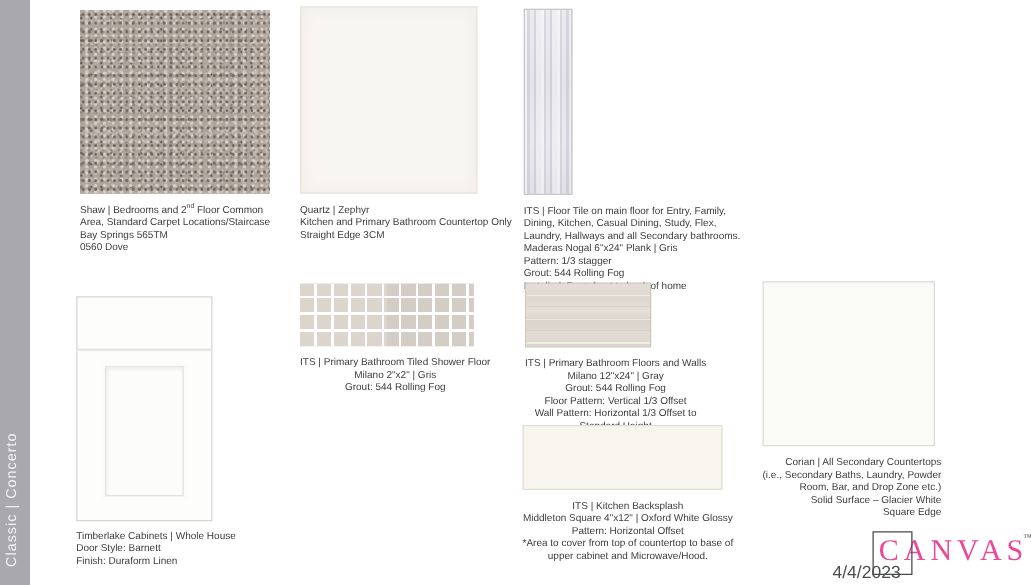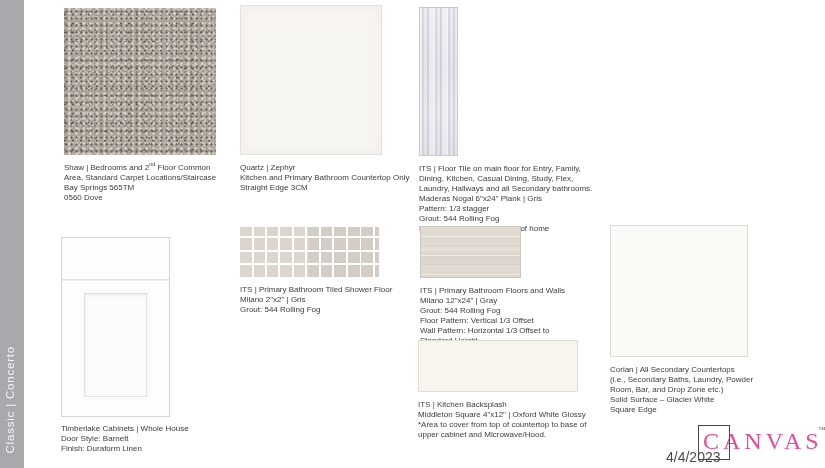--- a/index.html
+++ b/index.html
@@ -8,21 +8,21 @@
 
   
   .sidebar{position:absolute;left:0;top:0;width:24px;height:468px;background:#a9a9ad;}
   .sidebar-label{position:absolute;left:4px;bottom:14px;writing-mode:vertical-rl;
                  transform:rotate(180deg);font-size:11.5px;letter-spacing:0.8px;
                  color:#f3f3f3;white-space:nowrap;}
 
   
   .card{position:absolute;}
   .caption{margin-top:8px;font-size:8px;line-height:10px;color:#3c3c3c;white-space:nowrap;}
-  .caption.tight{}
+  .caption.tight{text-align:center;}
   .caption.med{margin-top:7px;}
   .sup{font-size:5.5px;vertical-align:super;line-height:0;}
 
   .swatch{box-sizing:border-box;}
 
   .carpet{width:152px;height:147px;background-color:#ada49c;
     background-image:
       radial-gradient(circle,#6f675f 0 .8px,transparent 1.5px),
       radial-gradient(circle,#d9d2ca 0 .9px,transparent 1.7px),
       radial-gradient(circle,#8f867e 0 .8px,transparent 1.5px),
@@ -144,26 +144,27 @@
       <div>Wall Pattern: Horizontal 1/3 Offset to</div>
       <div>Standard Height</div>
     </div>
   </div>
 
   <div class="card" style="left:418px;top:340px;">
     <div class="swatch backsplash"></div>
     <div class="caption tight">
       <div>ITS | Kitchen Backsplash</div>
       <div>Middleton Square 4"x12" | Oxford White Glossy</div>
+      <div>Pattern: Horizontal Offset</div>
       <div>*Area to cover from top of countertop to base of</div>
       <div>upper cabinet and Microwave/Hood.</div>
     </div>
   </div>
 
-  <div class="card" style="left:610px;top:225px;">
+  <div class="card" style="left:610px;top:225px;text-align:right;">
     <div class="swatch corian"></div>
     <div class="caption">
       <div>Corian | All Secondary Countertops</div>
       <div>(i.e., Secondary Baths, Laundry, Powder</div>
       <div>Room, Bar, and Drop Zone etc.)</div>
       <div>Solid Surface – Glacier White</div>
       <div>Square Edge</div>
     </div>
   </div>
 

